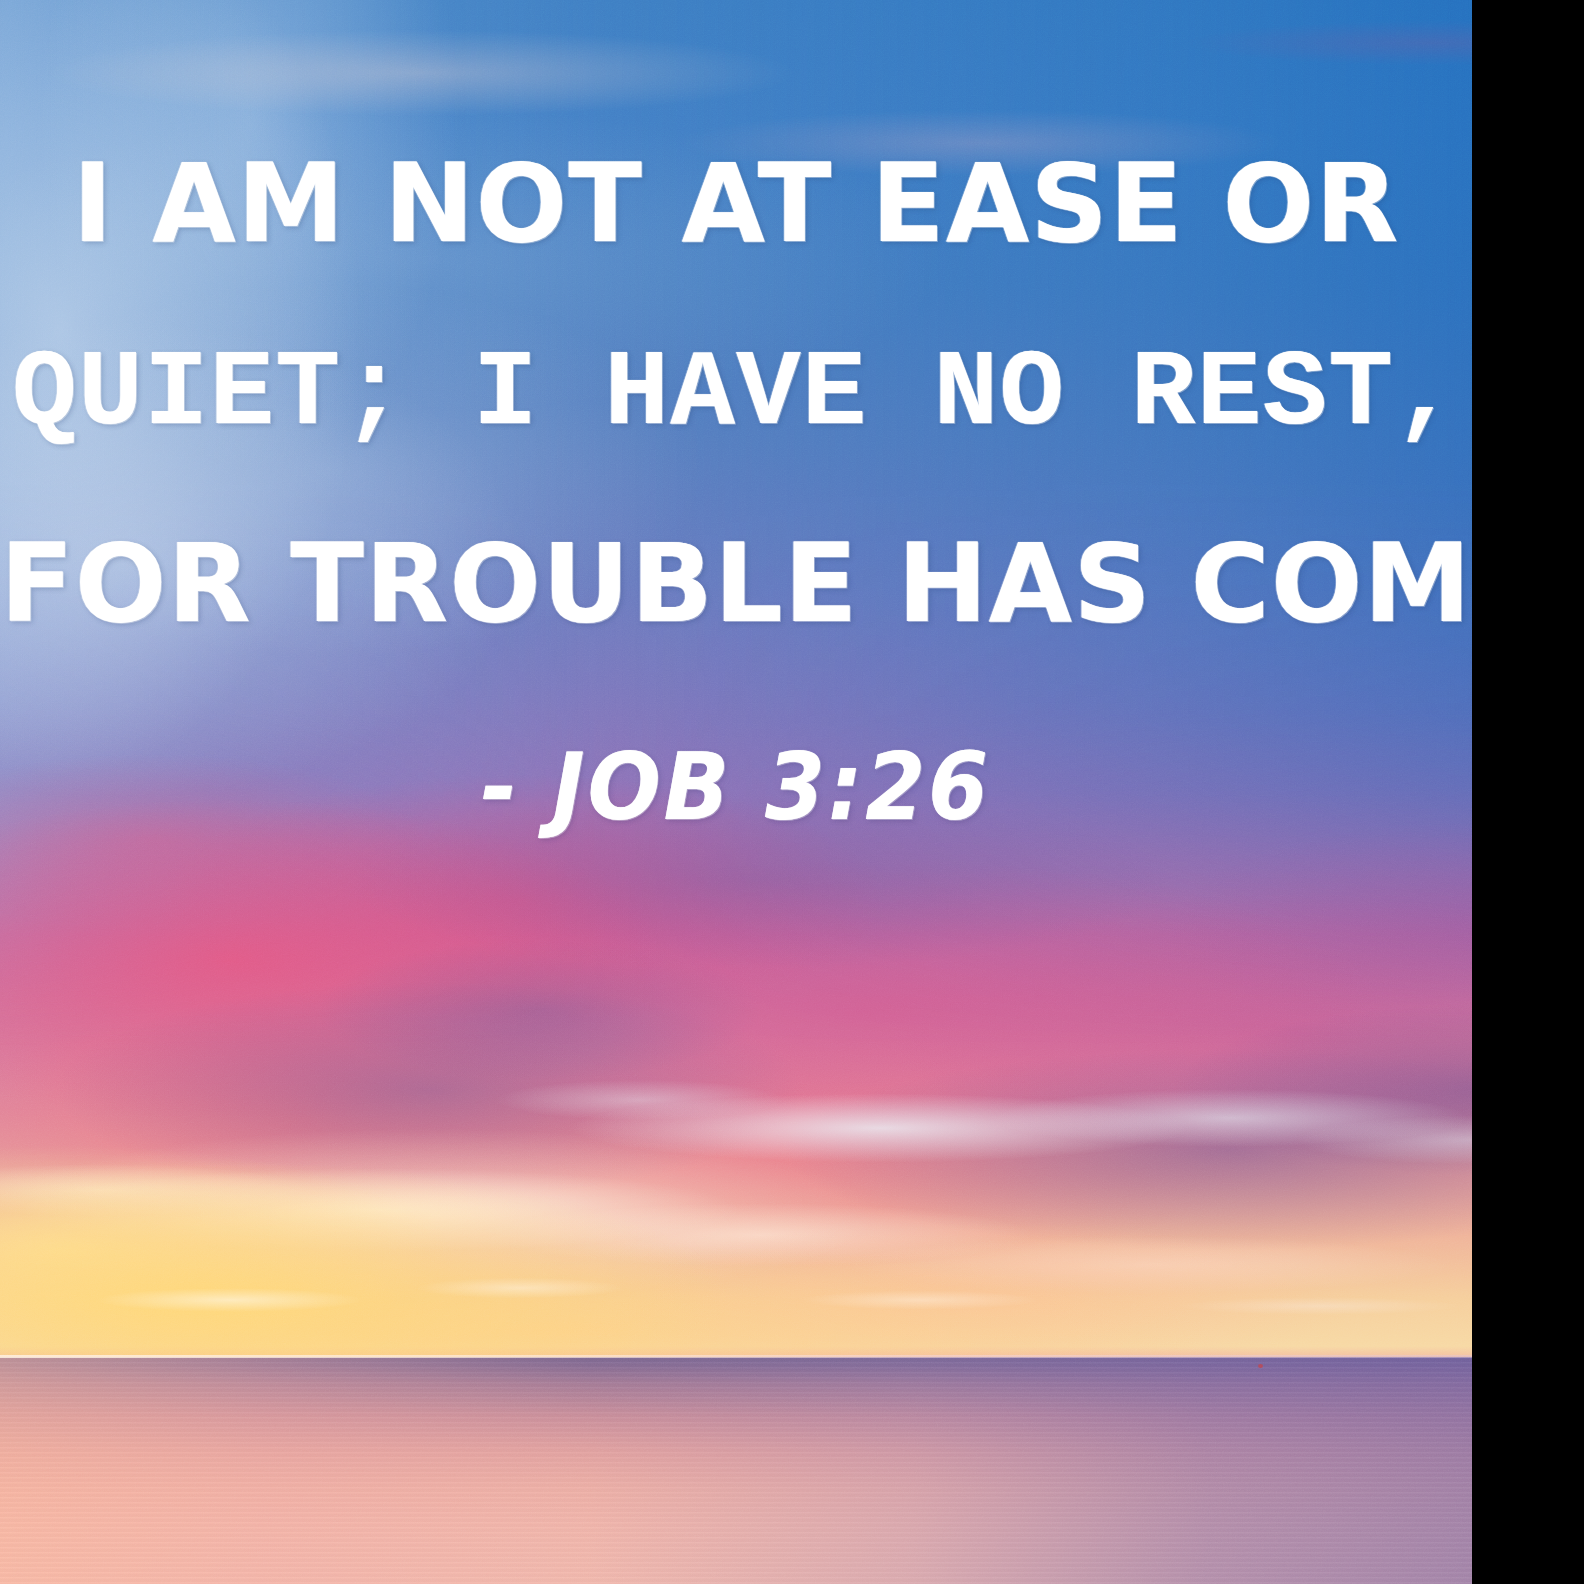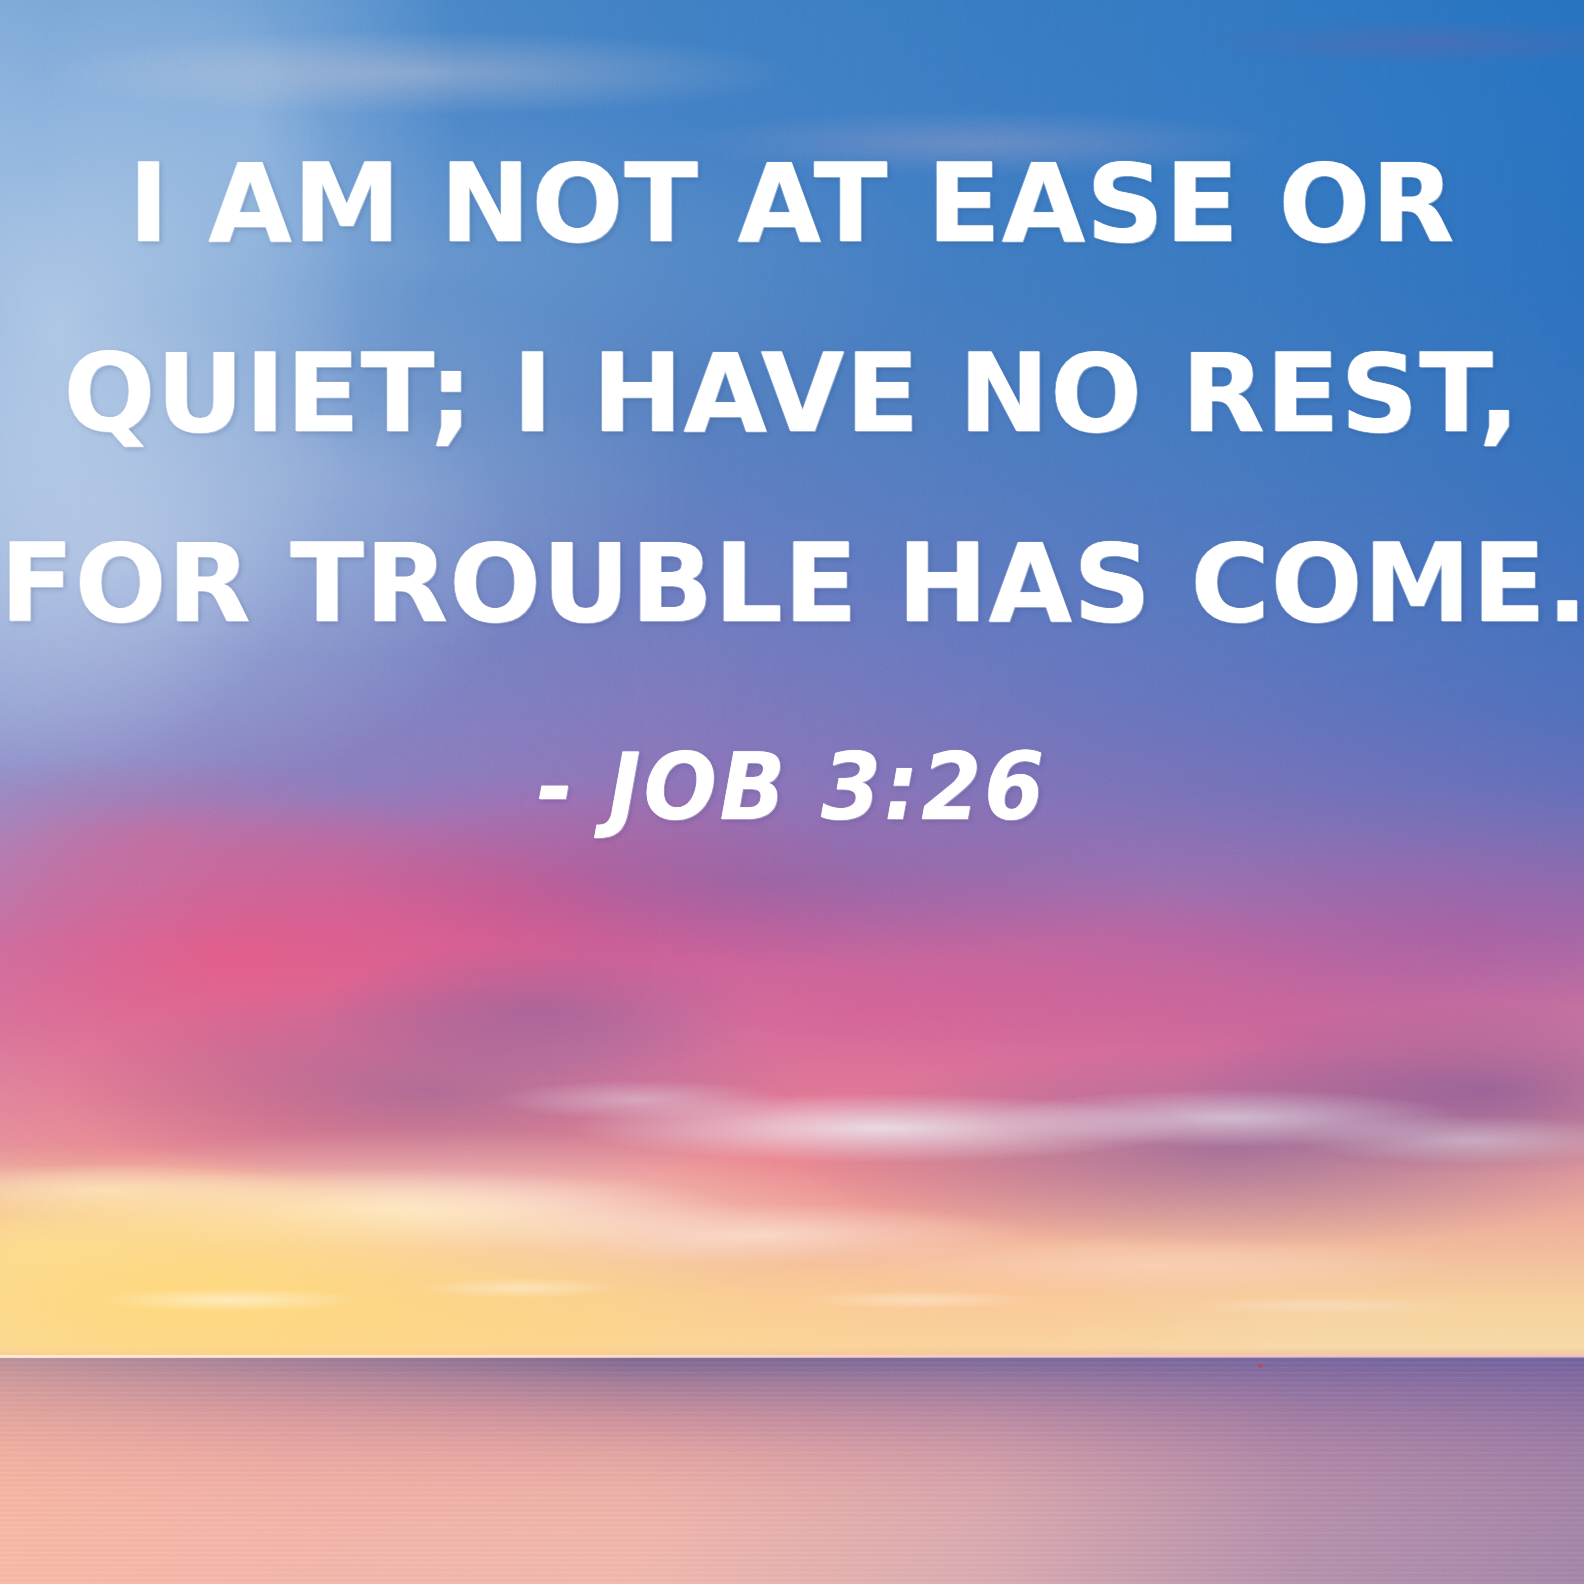--- a/index.html
+++ b/index.html
@@ -3,24 +3,25 @@
 <meta charset="utf-8">
 <title>Bible Verse Image</title>
 <style>
   html, body {
     margin: 0;
     padding: 0;
     background: #000;
   }
   #stage {
     position: relative;
-    width: 1584px;
+    width: 1456px;
     height: 1584px;
     overflow: hidden;
     font-family: "Liberation Sans", sans-serif;
+    padding-left: 16px;
   }
 
   
   .layer {
     position: absolute;
     inset: 0;
     pointer-events: none;
   }
 
   
@@ -299,21 +300,21 @@
       <feColorMatrix type="saturate" values="0"></feColorMatrix>
     </filter>
     <rect width="100%" height="100%" filter="url(#noiseFilter)"></rect>
   </svg>
 
   <div id="verse-block">
     <div id="verse-line-1">
       <span class="verse-line" style="transform: scaleX(0.79887);">I AM NOT AT EASE OR</span>
     </div>
     <div id="verse-line-2">
-      <span class="verse-line" style="transform: scaleX(0.772019);">QUIET; I HAVE NO REST,</span>
+      <span class="verse-line" style="transform: scaleX(0.772019); font-family: Liberation Mono, monospace;">QUIET; I HAVE NO REST,</span>
     </div>
     <div id="verse-line-3">
       <span class="verse-line" style="transform: scaleX(0.746587);">FOR TROUBLE HAS COME.”</span>
     </div>
   </div>
 
   <div id="attribution" style="transform: scaleX(0.93812);">- JOB 3:26</div>
 
 </div>
 

